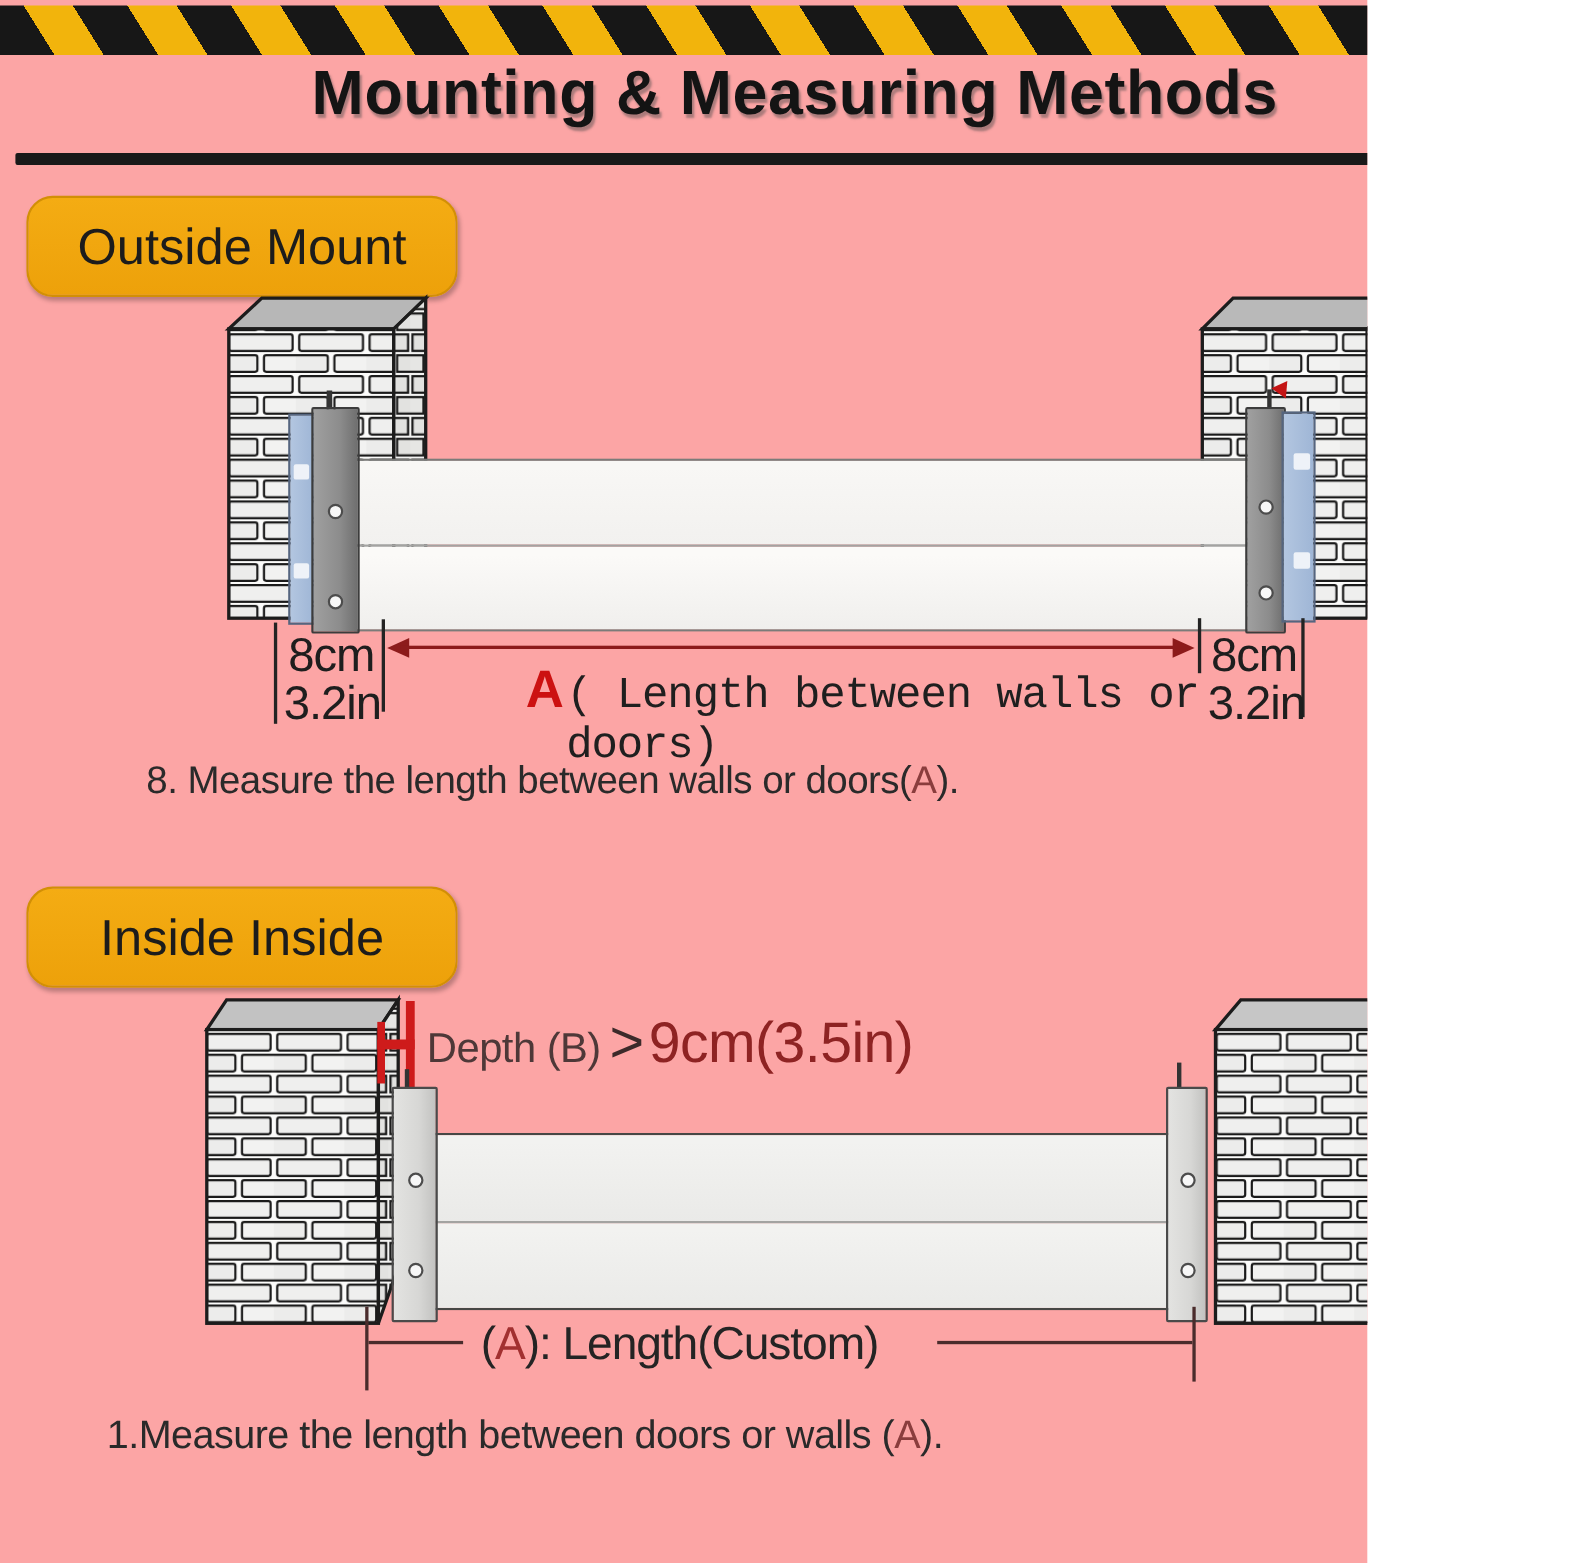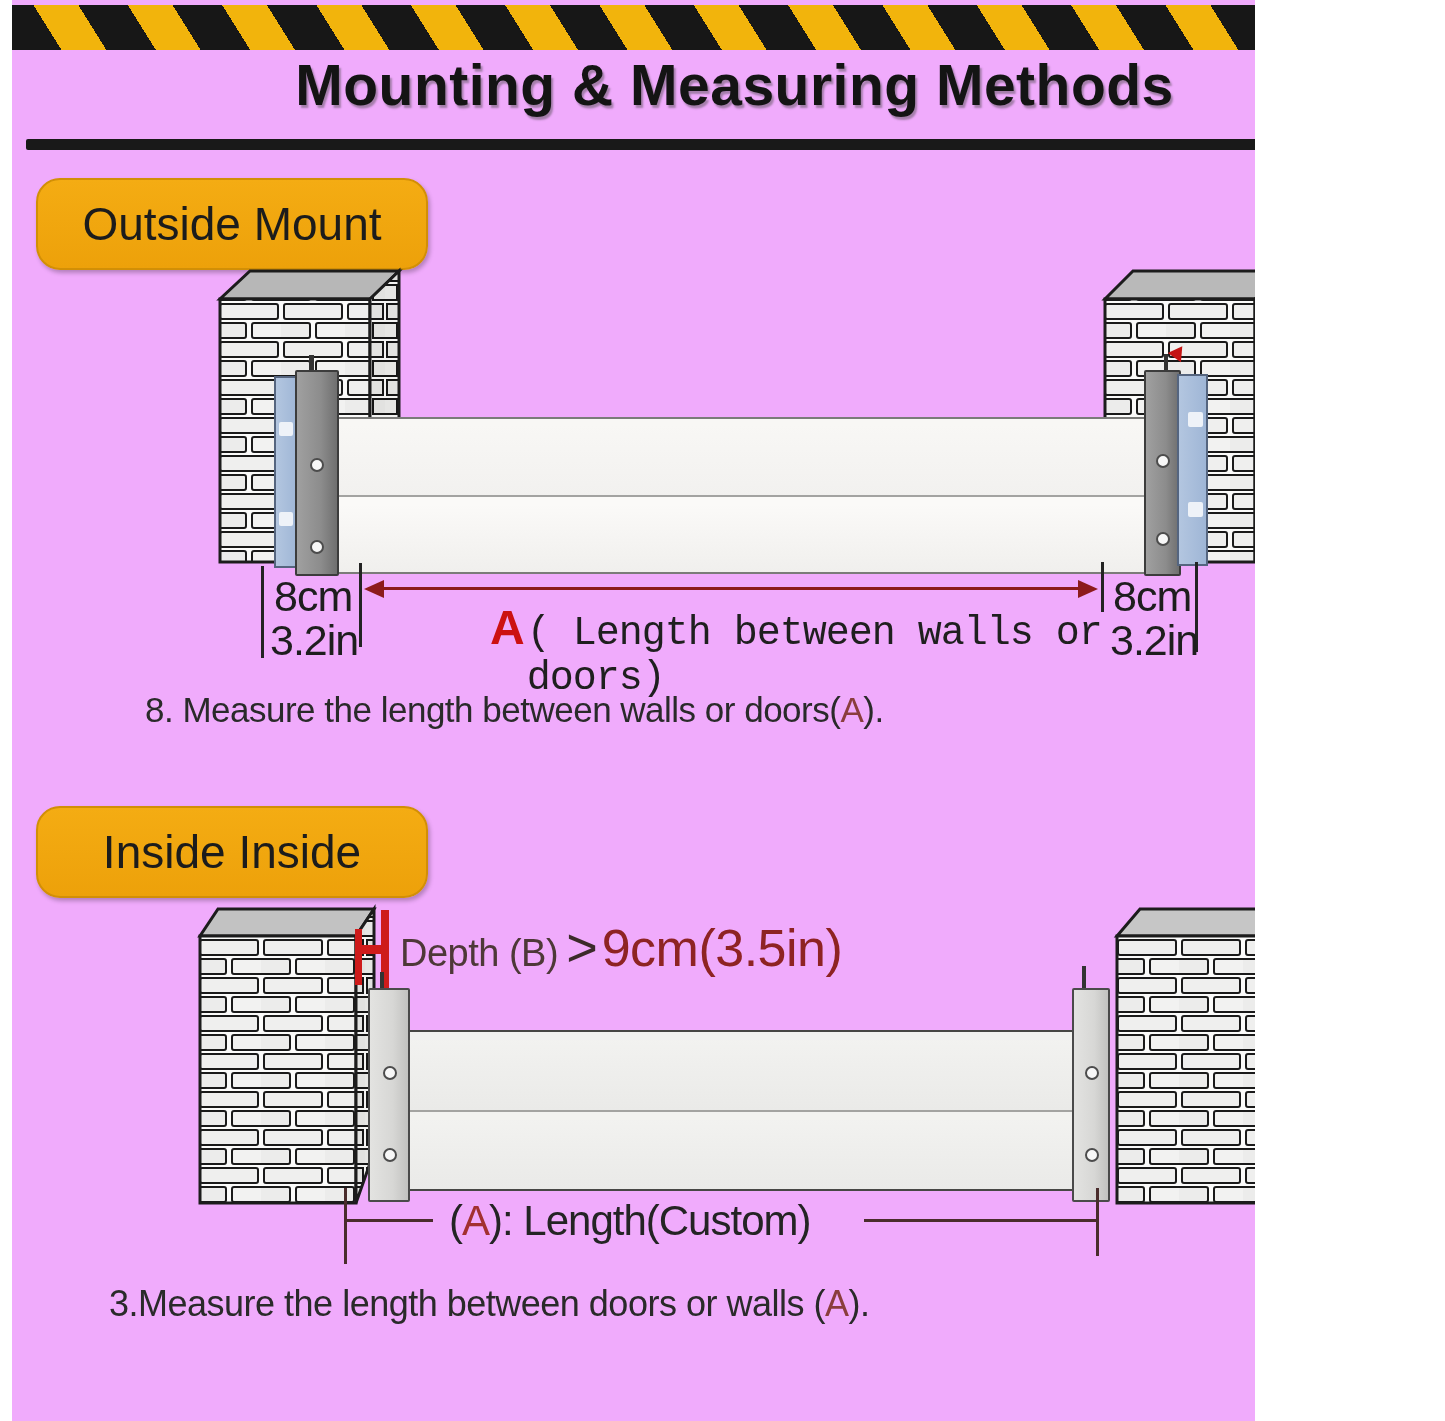--- a/index.html
+++ b/index.html
@@ -1,17 +1,17 @@
 <!DOCTYPE html>
 <html><head>
 <meta charset="utf-8">
 <style>
   html,body{margin:0;padding:0;background:#fff;}
-  #canvas{position:relative;width:1243px;height:1421px;background:#f0abfc;overflow:hidden;
-          font-family:"Liberation Sans",sans-serif;color:#222;margin-left:12px;}
+  #canvas{position:relative;width:1243px;height:1421px;background:#fca5a5;overflow:hidden;
+          font-family:"Liberation Sans",sans-serif;color:#222;}
   .abs{position:absolute;}
 
   
   .hazard{left:0;top:5px;width:1445px;height:45px;
     background:repeating-linear-gradient(58deg,#171717 0 42px,#f2b40c 42px 80px);}
   .title{left:0;top:52px;width:1445px;text-align:center;font-size:57px;font-weight:bold;
     color:#141414;letter-spacing:0.5px;text-shadow:2px 3px 2px rgba(70,70,70,0.45);}
   .title-bar{left:14px;top:139px;width:1417px;height:11px;background:#191919;border-radius:2px;}
 
   
@@ -245,16 +245,16 @@
 
   <div class="abs vline red" style="left:332px;top:1188px;height:76px;"></div>
   <div class="abs hline" style="left:335px;top:1219px;width:86px;"></div>
   <div class="abs lenlabel" style="left:437px;top:1197px;">
     <span>(</span><span class="redA">A</span><span>): Length(Custom)</span>
   </div>
   <div class="abs hline" style="left:852px;top:1219px;width:232px;"></div>
   <div class="abs vline red" style="left:1084px;top:1188px;height:68px;"></div>
 
   <div class="abs step" style="left:97px;top:1283px;font-size:36px;">
-    <span>3.Measure the length between doors or walls (</span><span class="hlA">A</span><span>).</span>
+    <span>1.Measure the length between doors or walls (</span><span class="hlA">A</span><span>).</span>
   </div>
 
 </div>
 
 </body></html>

